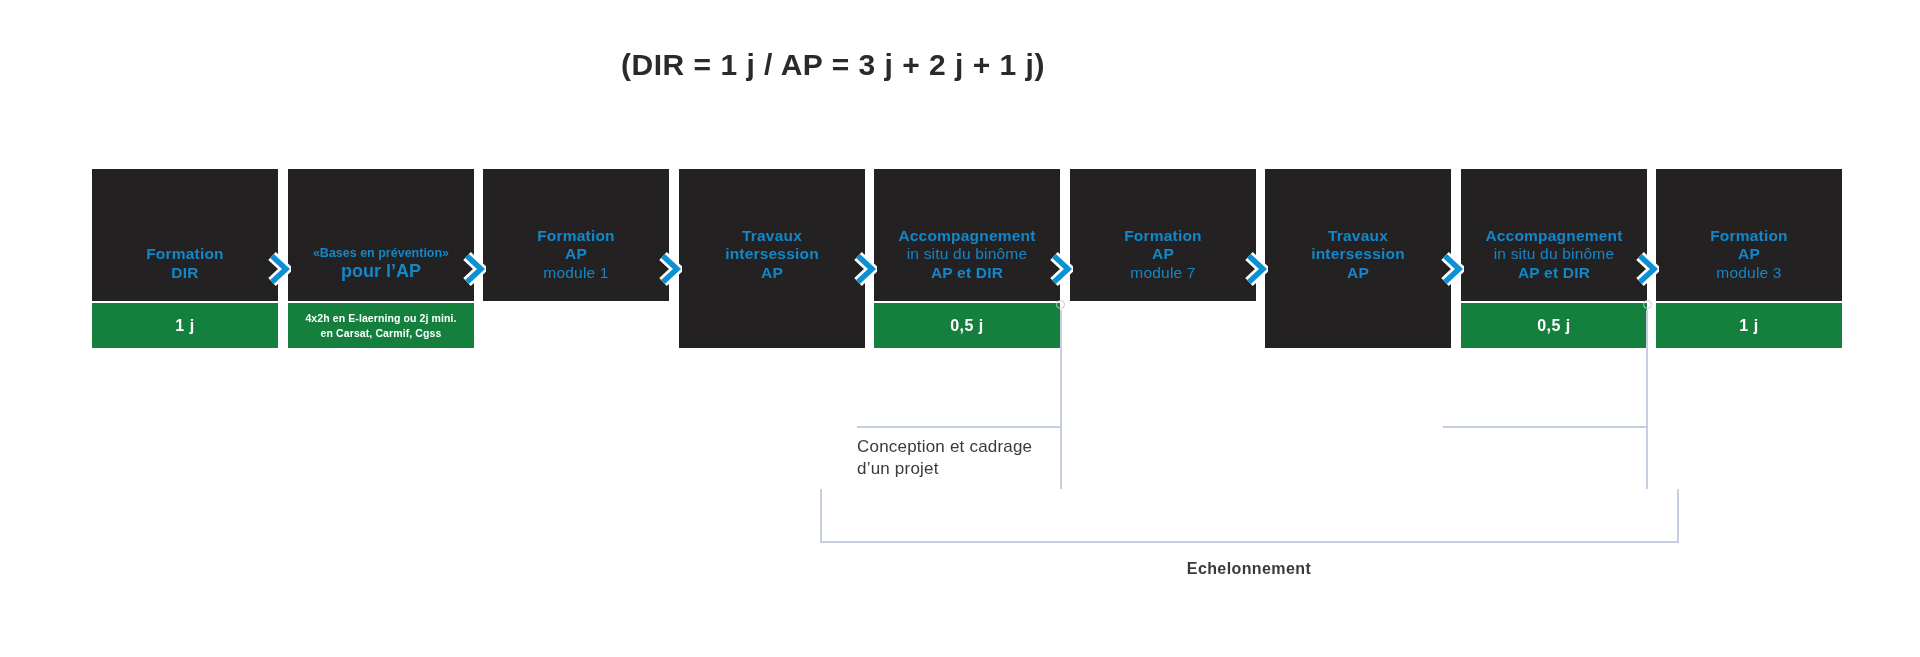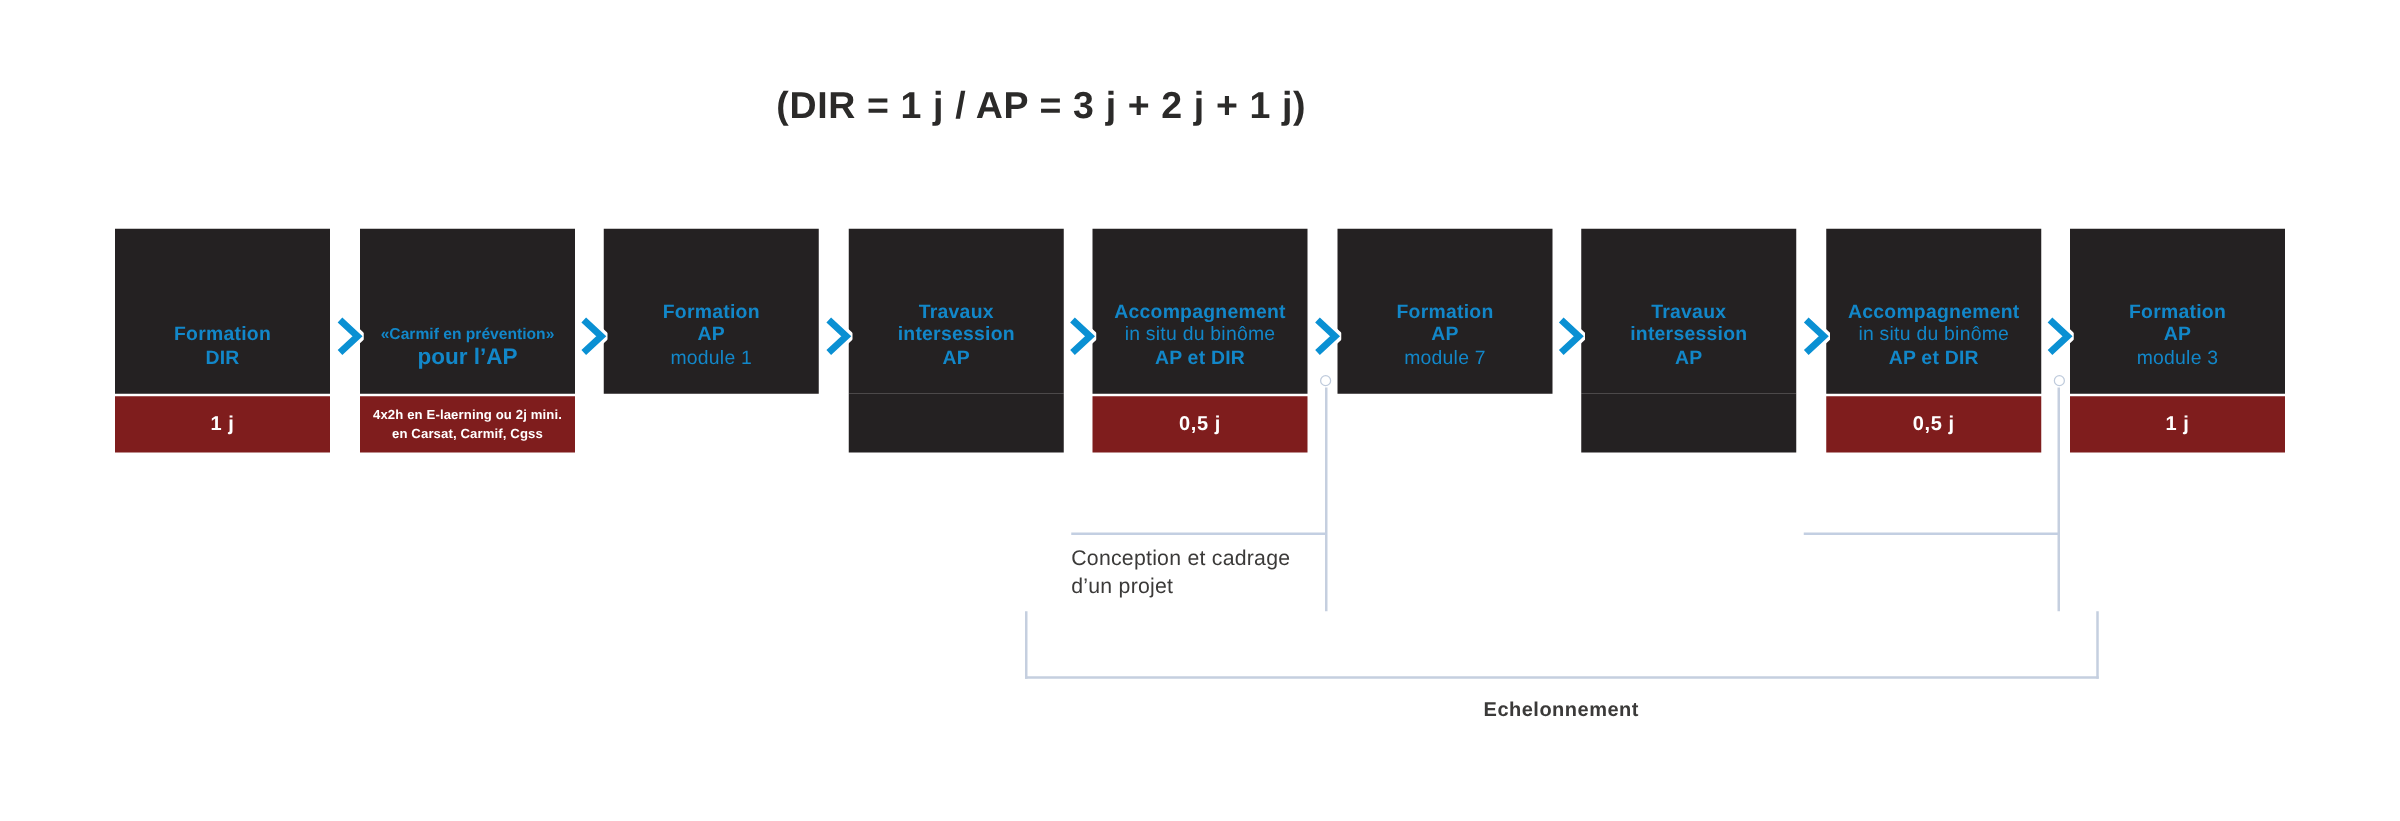--- a/index.html
+++ b/index.html
@@ -1,27 +1,27 @@
 <!DOCTYPE html>
 <html><head>
 <meta charset="utf-8">
 <style>
   *{box-sizing:border-box;margin:0;padding:0}
   html,body{background:#ffffff}
   body{font-family:"Liberation Sans",sans-serif}
   .canvas{position:relative;width:1920px;height:657px;background:#ffffff;overflow:hidden}
 
-  .title{position:absolute;top:68px;left:833px;transform:translateX(-50%);
+  .title{position:absolute;top:48px;left:833px;transform:translateX(-50%);
          font-size:30px;font-weight:bold;color:#2b2a29;letter-spacing:.5px;white-space:nowrap}
 
-  .box{position:absolute;top:183px;width:172px}
+  .box{position:absolute;top:169px;width:186px}
   .box-top{height:132px;background:#242122;display:flex;flex-direction:column;justify-content:flex-end;
            align-items:center;padding-bottom:19px;text-align:center}
   .box-ext{height:47px;background:#242122}
-  .box-bar{margin-top:2px;height:45px;background:#7f1d1d;color:#fff;display:flex;flex-direction:column;
+  .box-bar{margin-top:2px;height:45px;background:#15803d;color:#fff;display:flex;flex-direction:column;
            align-items:center;justify-content:center;text-align:center;font-weight:bold}
   .dur{font-size:16px;letter-spacing:.5px}
   .dur-sm{font-size:10.5px;line-height:1.35;letter-spacing:.1px}
 
   .l-b{color:#1287c9;font-weight:bold;font-size:15.5px;line-height:1.18;letter-spacing:.2px}
   .l-r{color:#1287c9;font-weight:normal;font-size:15.5px;line-height:1.18;letter-spacing:.2px}
   .l-sm{color:#1287c9;font-weight:bold;font-size:12.5px;line-height:1.3}
   .l-lg{color:#1287c9;font-weight:bold;font-size:18px;line-height:1.15}
 
   .chev{position:absolute;top:252px;width:24px;height:34px}
@@ -47,21 +47,21 @@
       <div class="l-b">Formation</div>
       <div class="l-b">DIR</div>
     </div>
     <div class="box-bar">
       <span class="dur">1 j</span>
     </div>
   </div>
 
   <div class="box" style="left:288px">
     <div class="box-top">
-      <div class="l-sm">«Carmif en prévention»</div>
+      <div class="l-sm">«Bases en prévention»</div>
       <div class="l-lg">pour l’AP</div>
     </div>
     <div class="box-bar">
       <span class="dur-sm">4x2h en E-laerning ou 2j mini.</span>
       <span class="dur-sm">en Carsat, Carmif, Cgss</span>
     </div>
   </div>
 
   <div class="box" style="left:483px">
     <div class="box-top">

